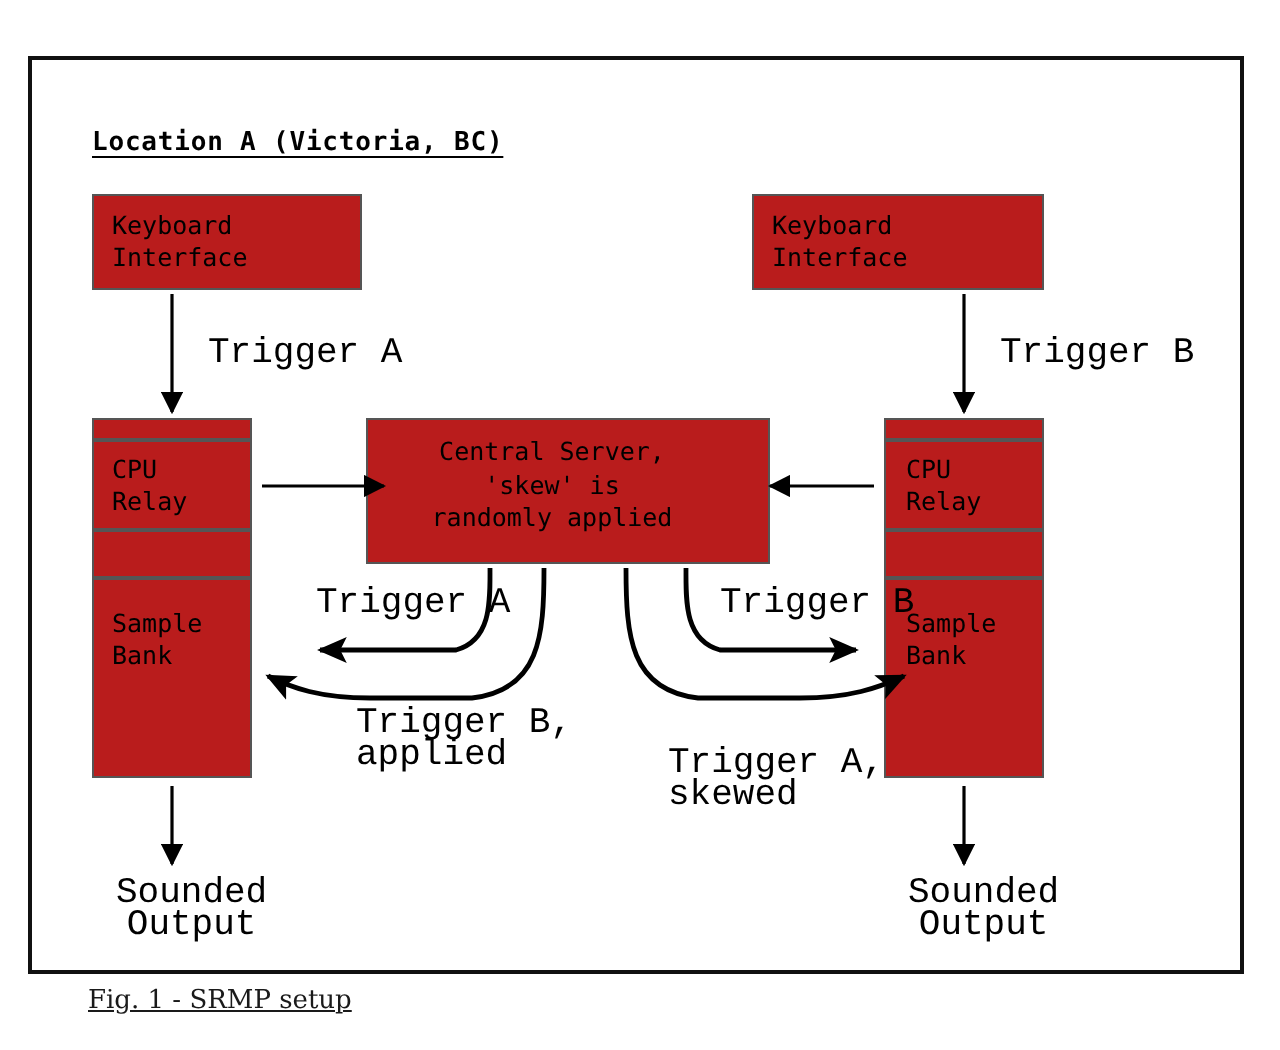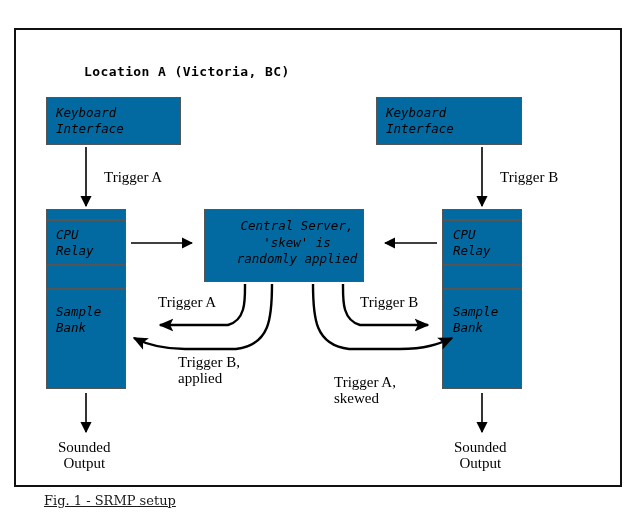--- a/index.html
+++ b/index.html
@@ -43,34 +43,33 @@
     height: 525px;
     pointer-events: none;
   }
 
   .location-title {
     position: absolute;
     font-family: "DejaVu Sans Mono", "Liberation Mono", monospace;
     font-size: 13px;
     font-weight: bold;
     letter-spacing: 0.4px;
+    text-decoration: underline;
     text-underline-offset: 3px;
     white-space: pre;
-    margin-left: 38px;
   }
   #location-a-title { left: 46px;  top: 64px; }
   #location-b-title { left: 376px; top: 64px; }
 
   
   .box {
     position: absolute;
     border: 1px solid #555555;
     box-sizing: border-box;
-    background: #0369a1;
-    font-style: italic;
+    background: #b91c1c;
   }
   .box-text {
     font-family: "DejaVu Sans Mono", "Liberation Mono", monospace;
     font-size: 12.5px;
     line-height: 15.5px;
     white-space: pre;
   }
 
   
   #keyboard-a { left: 46px;  top: 97px; width: 135px; height: 48px; }
@@ -93,39 +92,39 @@
   #unit-b-strip-mid    { left: 442px; top: 265px; width: 80px; height: 24px; }
   #unit-b-sample       { left: 442px; top: 289px; width: 80px; height: 100px; }
 
   #unit-a-cpu .box-text    { position: absolute; left: 9px;  top: 6px; }
   #unit-a-sample .box-text { position: absolute; left: 9px;  top: 14px; }
   #unit-b-cpu .box-text    { position: absolute; left: 10px; top: 6px; }
   #unit-b-sample .box-text { position: absolute; left: 10px; top: 14px; }
 
   
   #central-server {
-    left: 204px;
+    left: 183px;
     top: 209px;
-    width: 160px;
+    width: 202px;
     height: 73px;
   }
   #central-server .box-text {
     position: absolute;
     left: 0;
     top: 8px;
     width: 184px;
     text-align: center;
     line-height: 16.5px;
   }
 
   
   .label {
     position: absolute;
-    font-family: Liberation Serif, serif;
-    font-size: 15px;
+    font-family: Liberation Mono, monospace;
+    font-size: 18px;
     line-height: 15.5px;
     white-space: pre;
   }
   #label-trigger-a-down { left: 104px; top: 170px; }
   #label-trigger-b-down { left: 500px; top: 170px; }
 
   #label-trigger-a-back { left: 158px; top: 295px; }
   #label-trigger-b-back { left: 360px; top: 295px; }
 
   #label-trigger-b-skewed { left: 178px; top: 355px; }

